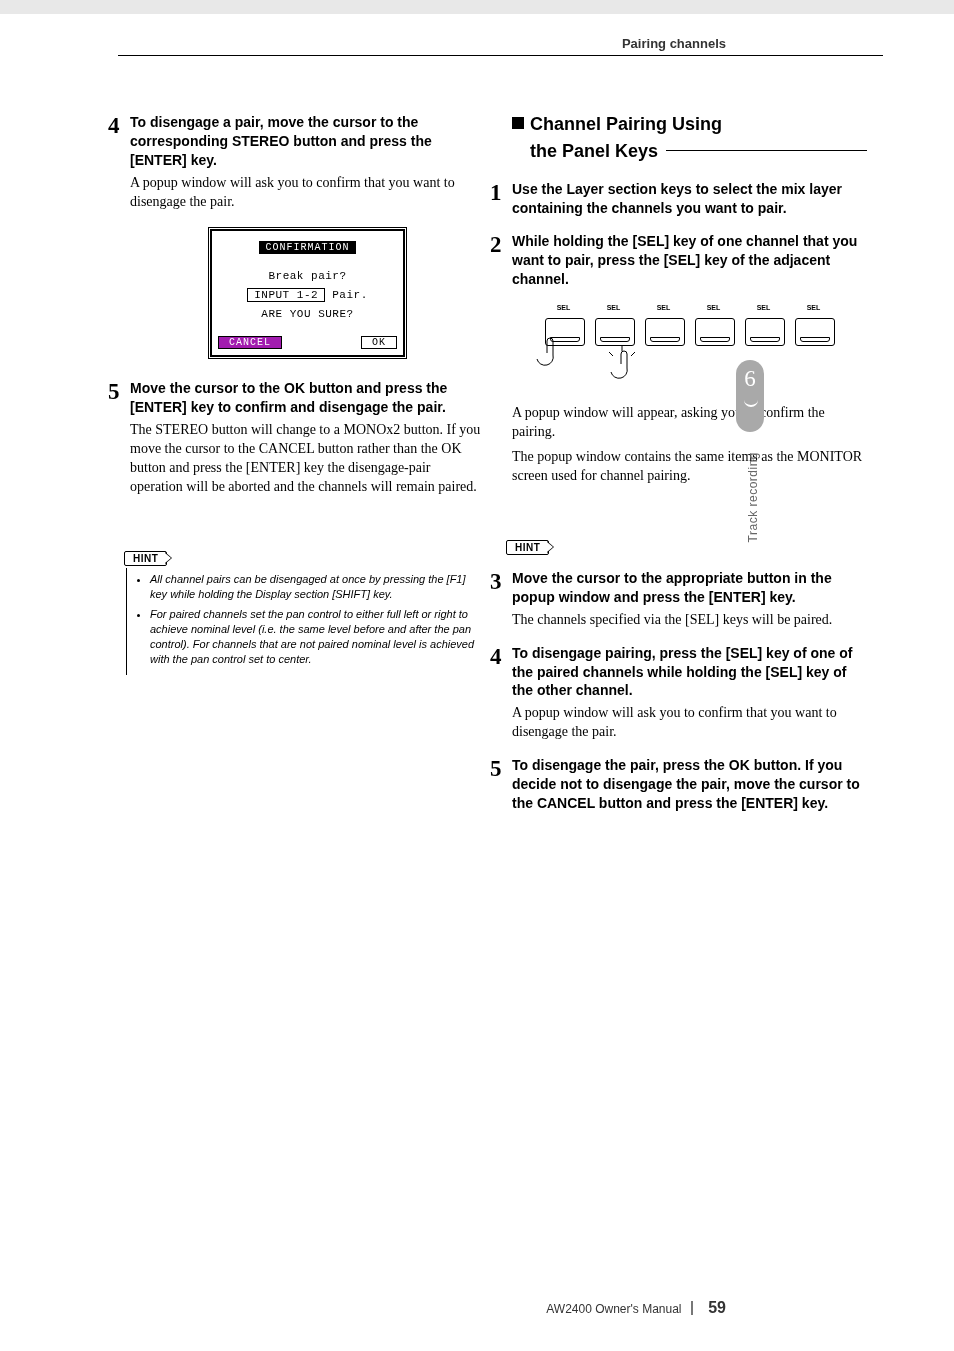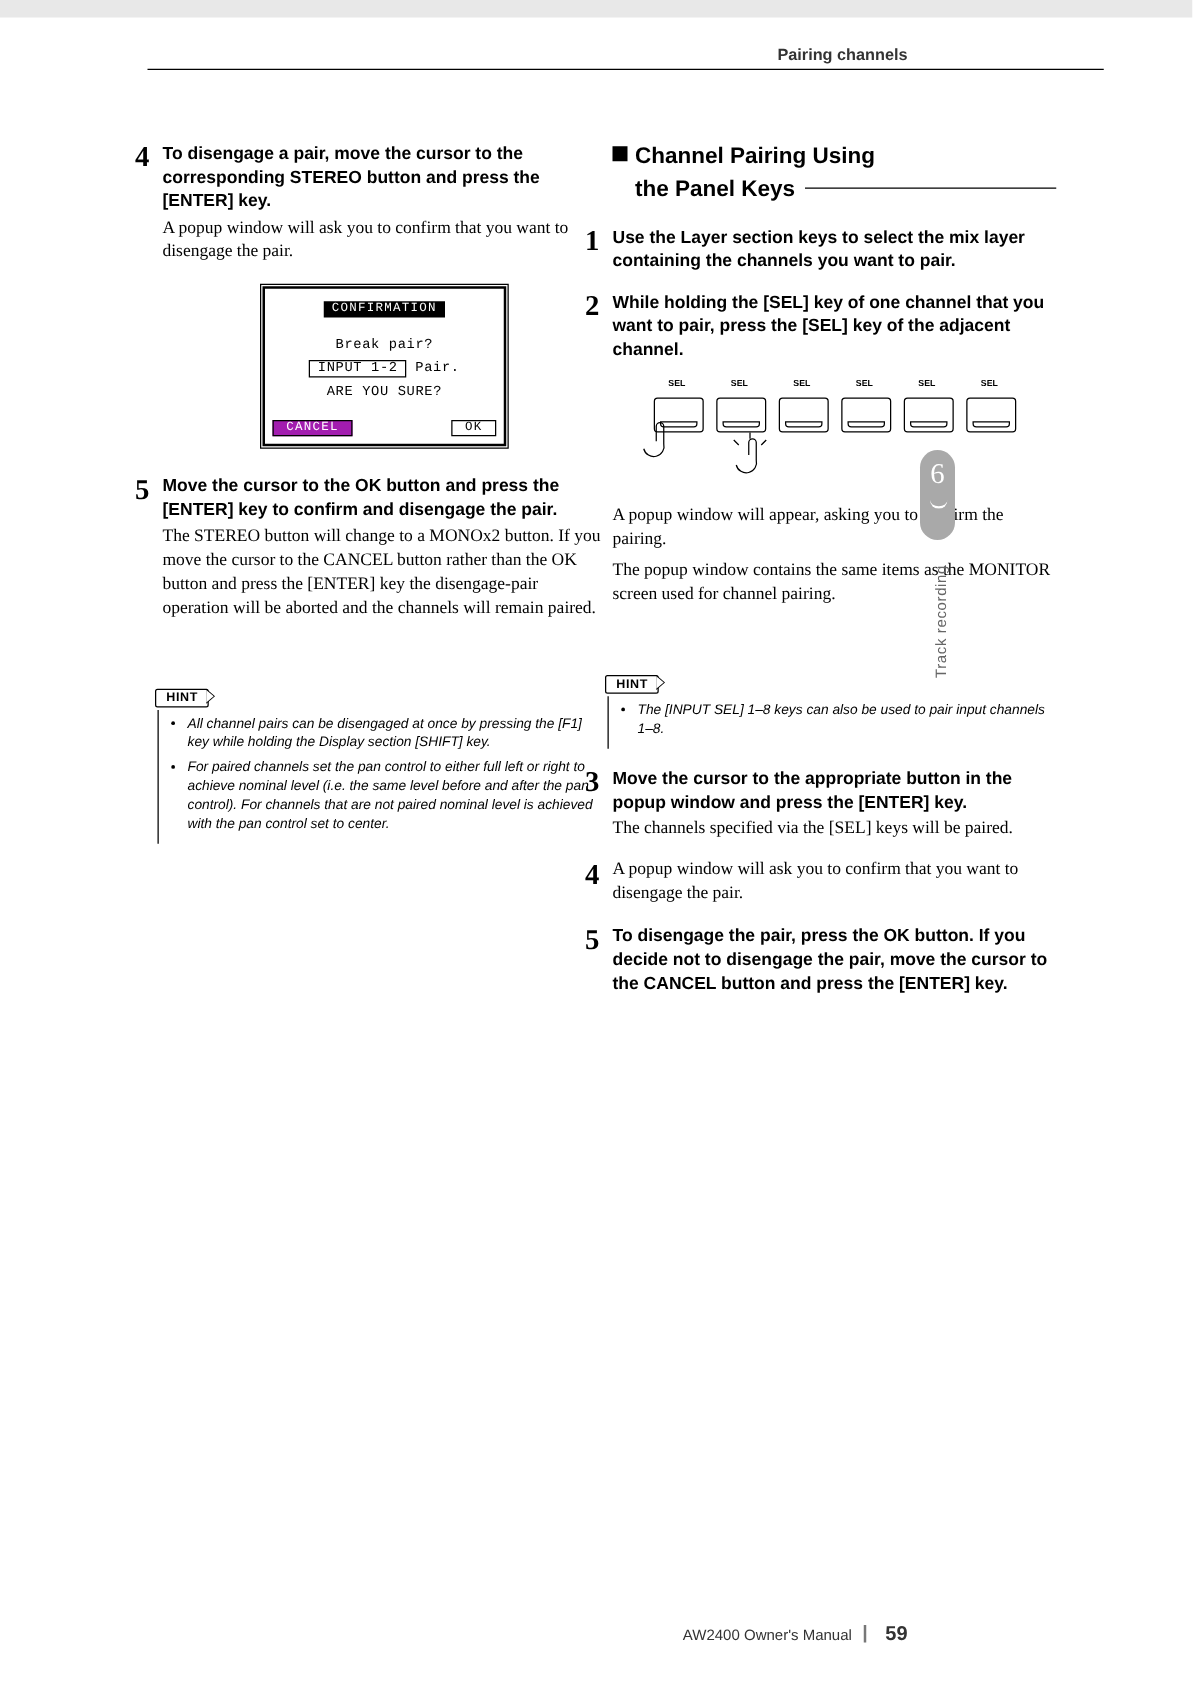--- a/index.html
+++ b/index.html
@@ -2,21 +2,21 @@
 <html><head>
 <meta charset="utf-8">
 <style>
   html,body{margin:0;padding:0;background:#fff;width:954px;height:1351px;font-family:"Times New Roman",serif;color:#000;}
   .page{position:relative;width:796px;height:1351px;}
   .top-strip{position:absolute;left:0;top:0;width:954px;height:14px;background:#e8e8e8;}
   .hdr{position:absolute;right:70px;top:36px;font-family:Arial,Helvetica,sans-serif;font-weight:bold;font-size:13px;color:#333;}
   .hdr-line{position:absolute;left:118px;top:55px;width:765px;height:0;border-top:1px solid #000;}
   .col{position:absolute;width:355px;}
   .col-left{left:130px;top:113px;}
-  .col-right{left:490px;top:113px;}
+  .col-right{left:512px;top:113px;}
   .stepnum{font-family:"Times New Roman",serif;font-size:23px;font-weight:bold;position:absolute;left:-22px;}
   .step{position:relative;margin:0 0 14px 0;}
   .step-bold{font-family:Arial,Helvetica,sans-serif;font-weight:bold;font-size:14px;line-height:1.35;}
   .step-body{font-family:"Times New Roman",serif;font-size:14px;line-height:1.35;margin-top:4px;}
   .popup{position:relative;margin:16px auto 20px auto;width:197px;border:1px solid #000;padding:0;}
   .popup-inner{border:2px double #000;margin:1px;padding:10px 6px 6px 6px;font-family:"Courier New",monospace;font-size:11px;text-align:center;letter-spacing:.5px;}
   .popup-title{display:inline-block;background:#000;color:#fff;padding:1px 6px;font-size:10px;letter-spacing:1px;margin-bottom:10px;}
   .popup-row{margin:6px 0;}
   .popup-input{display:inline-block;border:1px solid #000;padding:0 6px;}
   .popup-btns{display:flex;justify-content:space-between;margin-top:16px;}
@@ -132,33 +132,31 @@
         <path d="M20 10 v10 M20 10 a3 3 0 0 1 6 0 v14 a8 8 0 0 1 -16 4" fill="none" stroke="#000" stroke-width="1"></path>
         <path d="M8 8 l4 4 M34 8 l-4 4 M21 2 v5" fill="none" stroke="#000" stroke-width="1"></path>
       </svg>
     </div>
 
     <div class="step-body">A popup window will appear, asking you to confirm the pairing.</div>
     <div class="step-body" style="margin-top:6px">The popup window contains the same items as the MONITOR screen used for channel pairing.</div>
 
     <div class="hint-box">
       <span class="hint-tab">HINT</span><span class="hint-caret"></span>
-      <ul class="hint-list">
-        <li>The [INPUT SEL] 1–8 keys can also be used to pair input channels 1–8.</li>
-      </ul>
     </div>
 
     <div class="step" style="margin-top:14px">
       <div class="stepnum">3</div>
       <div class="step-bold">Move the cursor to the appropriate button in the popup window and press the [ENTER] key.</div>
       <div class="step-body">The channels specified via the [SEL] keys will be paired.</div>
     </div>
 
     <div class="step">
       <div class="stepnum">4</div>
+      <div class="step-bold">To disengage pairing, press the [SEL] key of one of the paired channels while holding the [SEL] key of the other channel.</div>
       <div class="step-body">A popup window will ask you to confirm that you want to disengage the pair.</div>
     </div>
 
     <div class="step">
       <div class="stepnum">5</div>
       <div class="step-bold">To disengage the pair, press the OK button. If you decide not to disengage the pair, move the cursor to the CANCEL button and press the [ENTER] key.</div>
     </div>
 
   </div>
 

